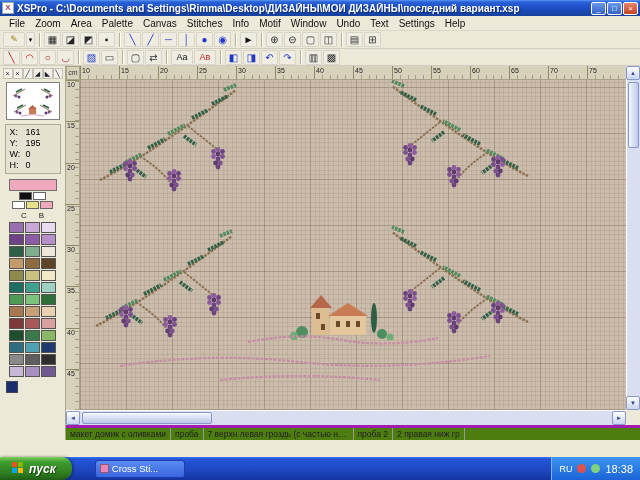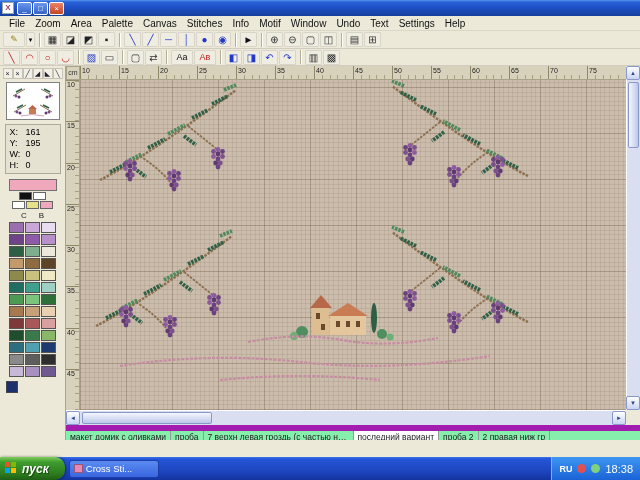--- a/index.html
+++ b/index.html
@@ -77,59 +77,60 @@
   
   .vscroll{position:absolute;right:0;top:0;width:14px;bottom:15px;background:#D9DFF0;border-left:1px solid #fff}
   .hscroll{position:absolute;left:0;bottom:0;right:14px;height:15px;background:#D9DFF0;border-top:1px solid #fff}
   .sbtn{position:absolute;width:14px;height:14px;background:linear-gradient(180deg,#FDFEFF,#C9D5F3);border:1px solid #8898C8;border-radius:2px;
     font-size:6px;text-align:center;line-height:12px;color:#33448a}
   .sb-up{top:0;right:0}.sb-down{bottom:0;right:0}.sb-left{left:0;top:0}.sb-right{right:0;top:0}
   .vthumb{position:absolute;left:1px;right:1px;top:16px;height:66px;background:linear-gradient(90deg,#F4F7FE,#BCC8E8);border:1px solid #8898C8;border-radius:2px}
   .hthumb{position:absolute;top:1px;bottom:1px;left:16px;width:130px;background:linear-gradient(180deg,#F4F7FE,#BCC8E8);border:1px solid #8898C8;border-radius:2px}
 
   
-  .tabbar{position:absolute;left:66px;right:0;top:425px;height:15px;background:#86efac;border-top:6px solid #a21caf;display:flex;overflow:hidden}
+  .tabbar{position:absolute;left:66px;right:0;top:425px;height:15px;background:#4d7c0f;border-top:3px solid #a21caf;display:flex;overflow:hidden}
   .tab{flex:none;font-size:8.5px;line-height:13px;padding:0 4px;border-right:1px solid #999;white-space:nowrap;overflow:hidden;text-overflow:ellipsis;max-width:150px;color:#222}
   .tab.active{background:#FFFFFF;border-top:1px solid #555;margin-top:-1px}
   .statusbar{position:absolute;left:0;right:0;top:440px;height:17px;background:#ECE9D8;border-top:1px solid #FFF;display:flex;align-items:center}
   .status-main{flex:1;height:12px;margin:0 3px;border:1px solid #A8A49A;border-right-color:#FFF;border-bottom-color:#FFF}
   .colour-label{font-size:10px;margin:0 4px;color:#111}
   .colour-box{width:92px;height:12px;border:1px solid #A8A49A;border-right-color:#FFF;border-bottom-color:#FFF;margin-right:4px}
 
   
   .taskbar{position:absolute;left:0;right:0;top:457px;height:23px;display:flex;align-items:center;
     background:linear-gradient(180deg,#3A77F2 0%,#2456D8 8%,#1E46C0 60%,#1334A0 100%)}
-  .startbtn{height:23px;flex:none;padding:0 16px 0 5px;border-radius:0 10px 10px 0;display:flex;align-items:center;gap:4px;
+  .startbtn{height:23px;flex:none;padding:0 16px 0 12px;border-radius:0 10px 10px 0;display:flex;align-items:center;gap:4px;
     background:linear-gradient(180deg,#7FCE5C 0%,#3E9C2E 22%,#2E7E20 70%,#1E5E14 100%);box-shadow:1px 0 3px rgba(0,0,0,.45)}
   .start-label{color:#fff;font-weight:bold;font-style:italic;font-size:12px;text-shadow:1px 1px 1px #14420c}
   .flag{width:13px;height:13px;display:grid;grid-template-columns:5px 5px;grid-template-rows:5px 5px;gap:1px}
   .flag span{display:block}
   .flag span:nth-child(1){background:#F25022}.flag span:nth-child(2){background:#7FBA00}
   .flag span:nth-child(3){background:#00A4EF}.flag span:nth-child(4){background:#FFB900}
-  .taskbtns{display:flex;gap:3px;margin-left:4px;flex:1;overflow:hidden}
+  .taskbtns{display:flex;gap:3px;margin-left:23px;flex:1;overflow:hidden}
   .taskbtn{flex:none;width:90px;height:18px;border-radius:3px;border:1px solid #1C3CA8;color:#fff;font-size:9.5px;
     display:flex;align-items:center;gap:3px;padding:0 4px;overflow:hidden;white-space:nowrap;
     background:linear-gradient(180deg,#5A8BF0,#3A66E0)}
   .taskbtn.light{background:linear-gradient(180deg,#D8E2FA,#A8BCEC);color:#1A2A5A;border-color:#8898B8}
   .task-icon{width:9px;height:9px;border:1px solid rgba(0,0,0,.35);flex:none}
   .task-label{overflow:hidden;text-overflow:ellipsis}
   .tray{height:23px;flex:none;display:flex;align-items:center;gap:5px;padding:0 7px;border-left:1px solid #7FB2F4;
     background:linear-gradient(180deg,#3E96F2,#1A63D6)}
-  .lang{color:#fff;font-size:9px;font-weight:bold}
+  .lang{color:#fff;font-size:9px;font-weight:normal}
   .tray-ico{width:9px;height:9px;border-radius:50%}
   .t1{background:#E05050}.t2{background:#7FD080}
   .clock{color:#fff;font-size:11px}
 </style>
 </head>
 <body>
 
 <div class="app">
 
   <div class="titlebar">
     <span class="app-icon">X</span>
+    <span class="title-text">XSPro - C:\Documents and Settings\Rimma\Desktop\ДИЗАЙНЫ\МОИ ДИЗАЙНЫ\последний вариант.xsp</span>
     <span class="winbtns">
 
     <span class="winbtn">_</span>
         <span class="winbtn">□</span>
         <span class="winbtn close">×</span>
       </span>
   </div>
 
   <div class="menubar">
 
@@ -438,21 +439,20 @@
       <span class="hthumb"></span>
       <span class="sbtn sb-right">►</span>
     </div>
   </div>
 
   <div class="tabbar">
 
   <span class="tab">макет домик с оливками</span>
       <span class="tab">проба</span>
       <span class="tab">7 верхн левая гроздь (с частью ниж ветки для стык</span>
-      <span class="tab active">последний вариант</span>
       <span class="tab">проба 2</span>
       <span class="tab">2 правая ниж гр</span>
     </div>
 
 
   <div class="taskbar">
     <div class="startbtn">
       <span class="flag">
           <span></span>
           <span></span>

